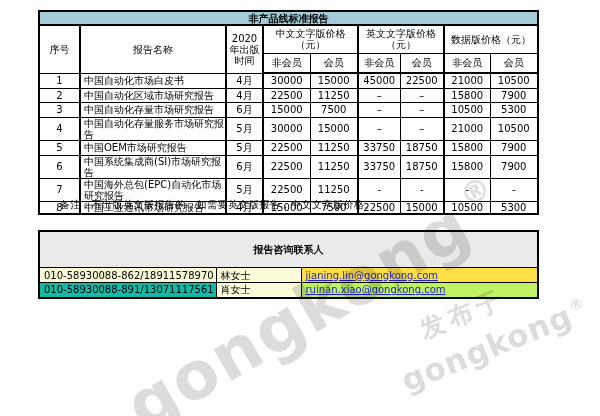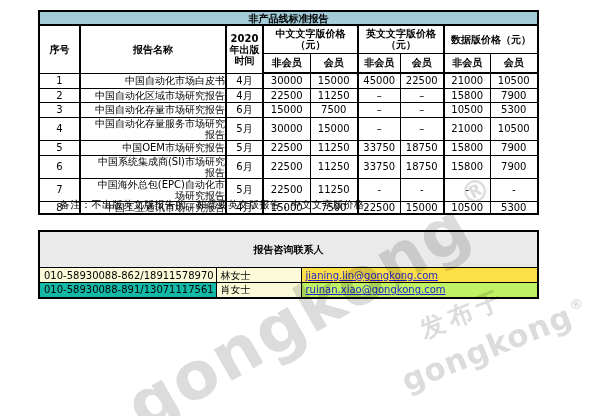--- a/index.html
+++ b/index.html
@@ -29,26 +29,26 @@
     padding: 0;
     line-height: 11px;
     overflow: hidden;
     font-weight: normal;
   }
   .main-tbl .title-row td {
     height: 14px;
     font-weight: bold;
     border-bottom-width: 2px;
   }
-  .main-tbl .hdr { font-weight: bold; }
+  .main-tbl .hdr { font-weight: normal; }
   .main-tbl .row-b th { height: 28px; }
   .main-tbl .row-c th { height: 20px; border-bottom-width: 2px; }
   .main-tbl .pre { white-space: pre-line; }
   .main-tbl .bl2 { border-left-width: 2px; }
-  .main-tbl td.name-cell { text-align: right; padding-left: 13px; }
+  .main-tbl td.name-cell { text-align: left; padding-left: 3px; }
   .h15 td { height: 15px; }
   .h14 td { height: 14px; }
   .h21 td { height: 21px; }
   .h18 td { height: 18px; }
   .h20 td { height: 20px; }
   .h12 td { height: 12px; }
 
   
   .note {
     position: absolute; left: 60px; top: 198px;

